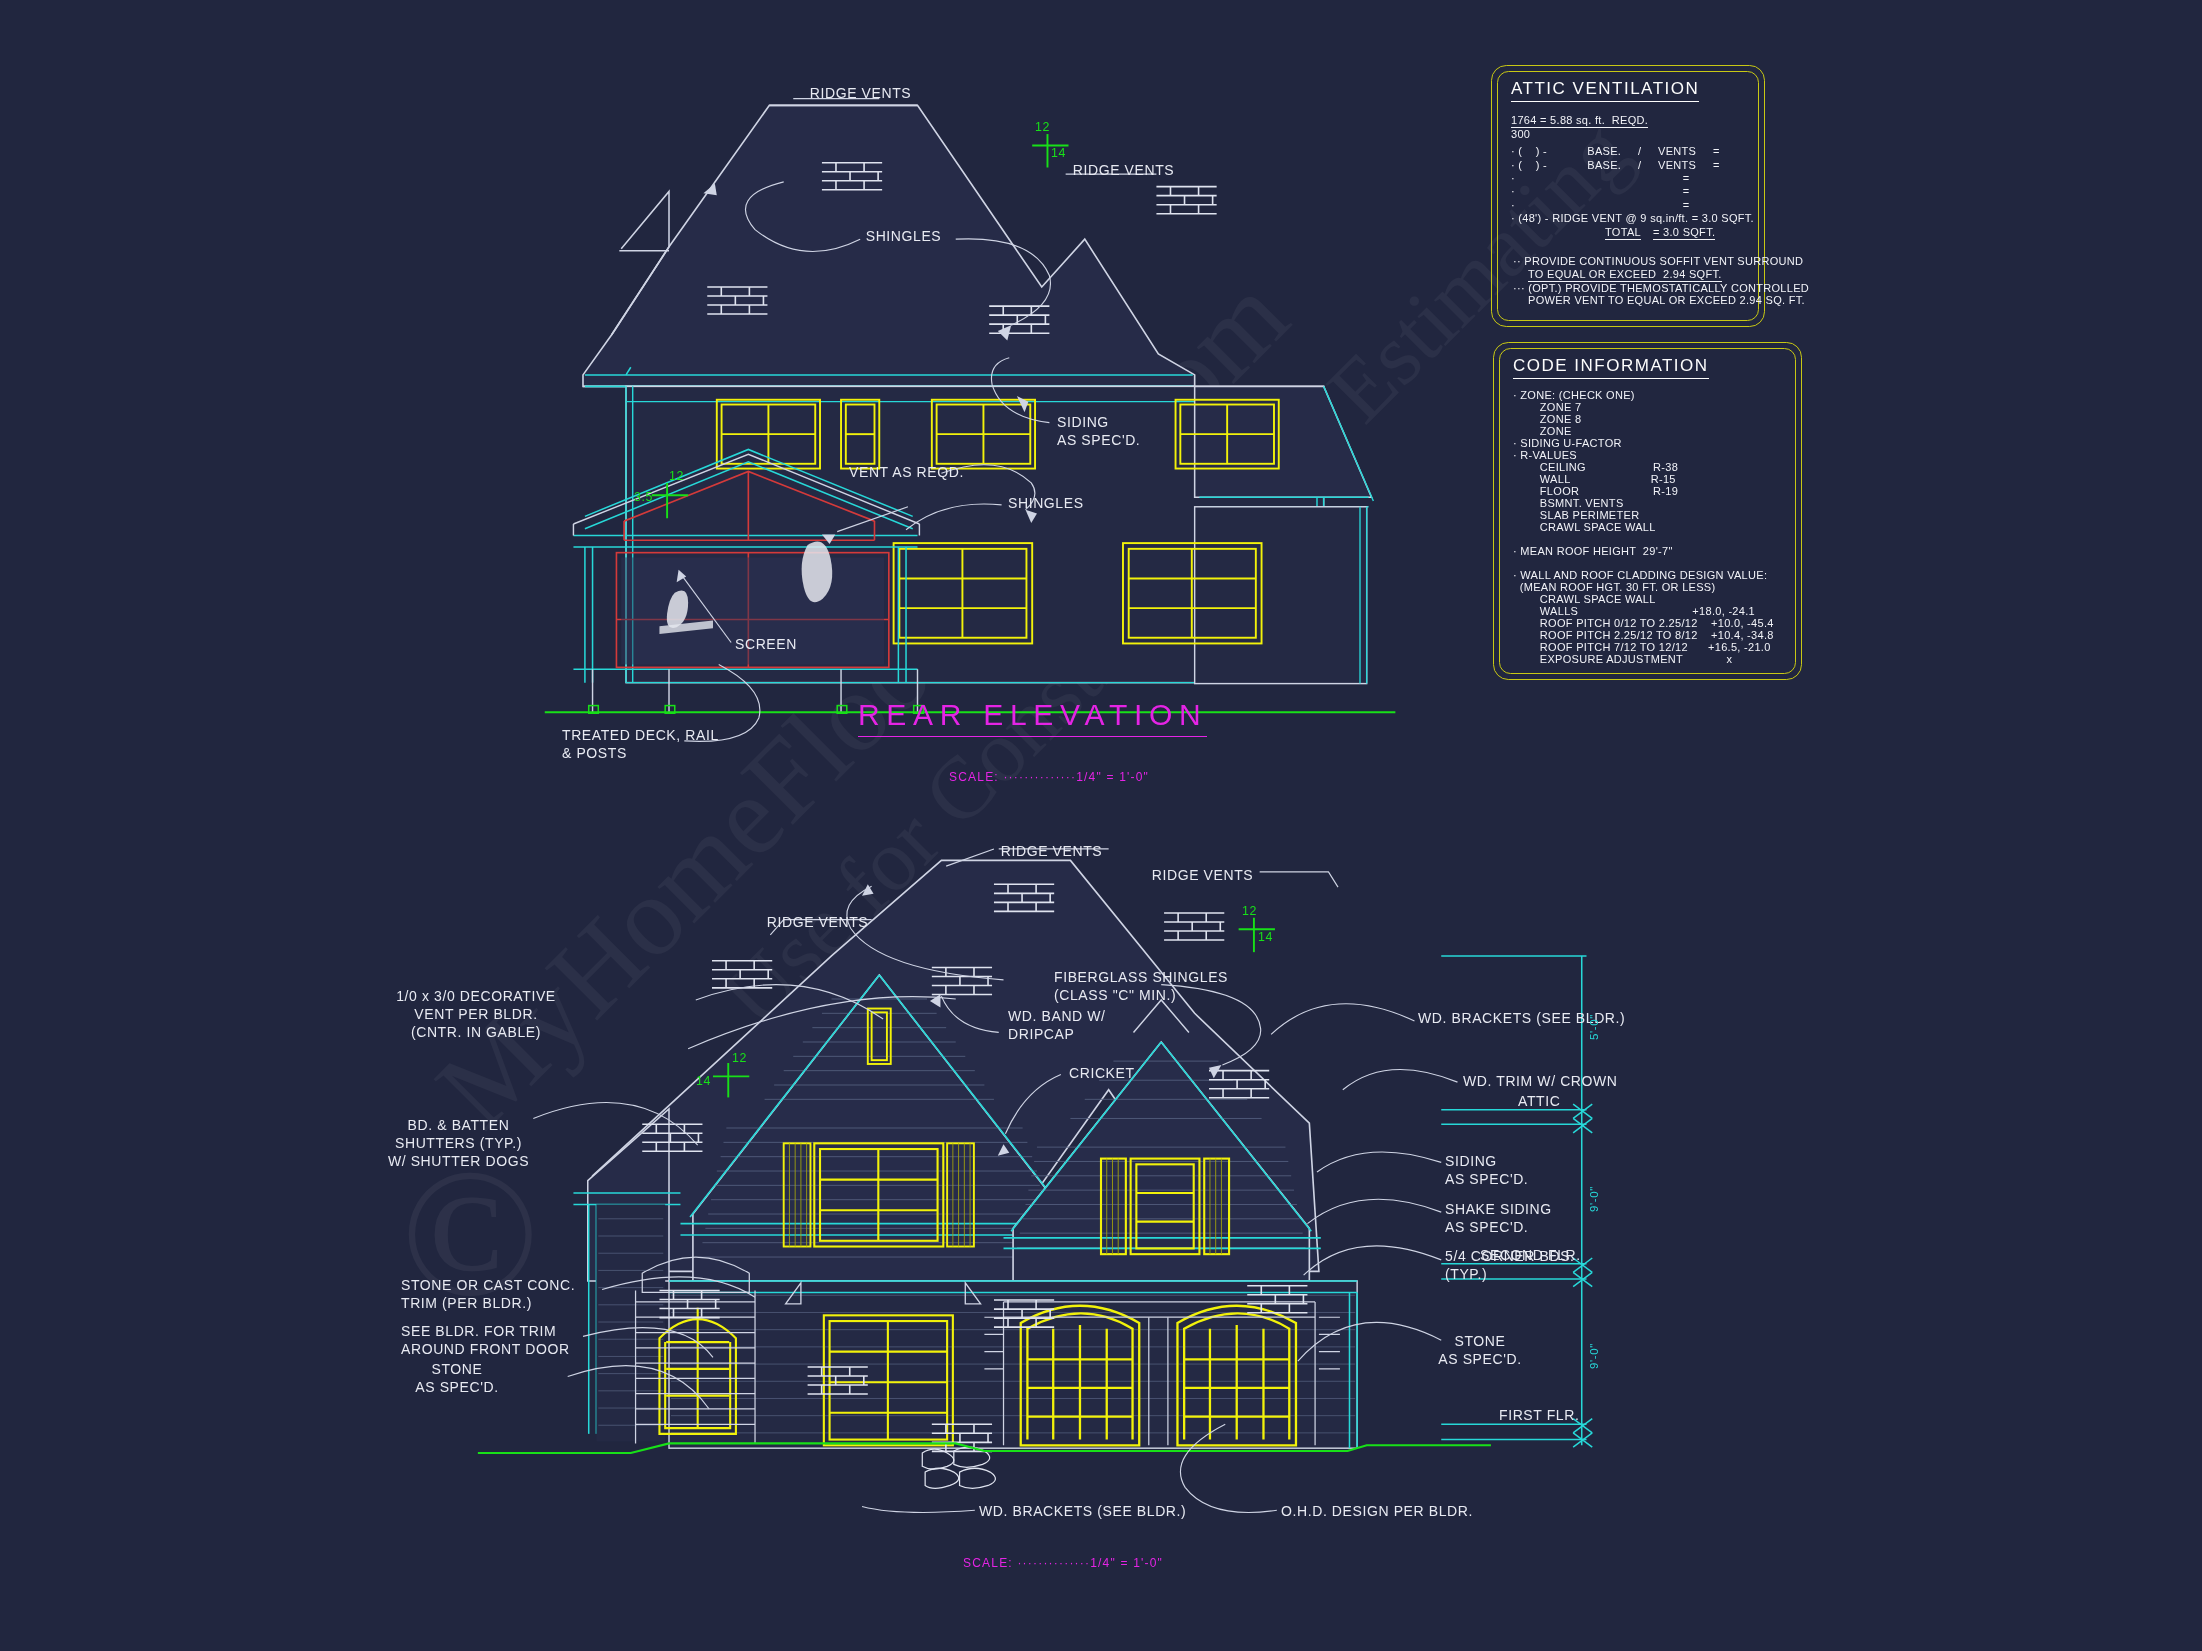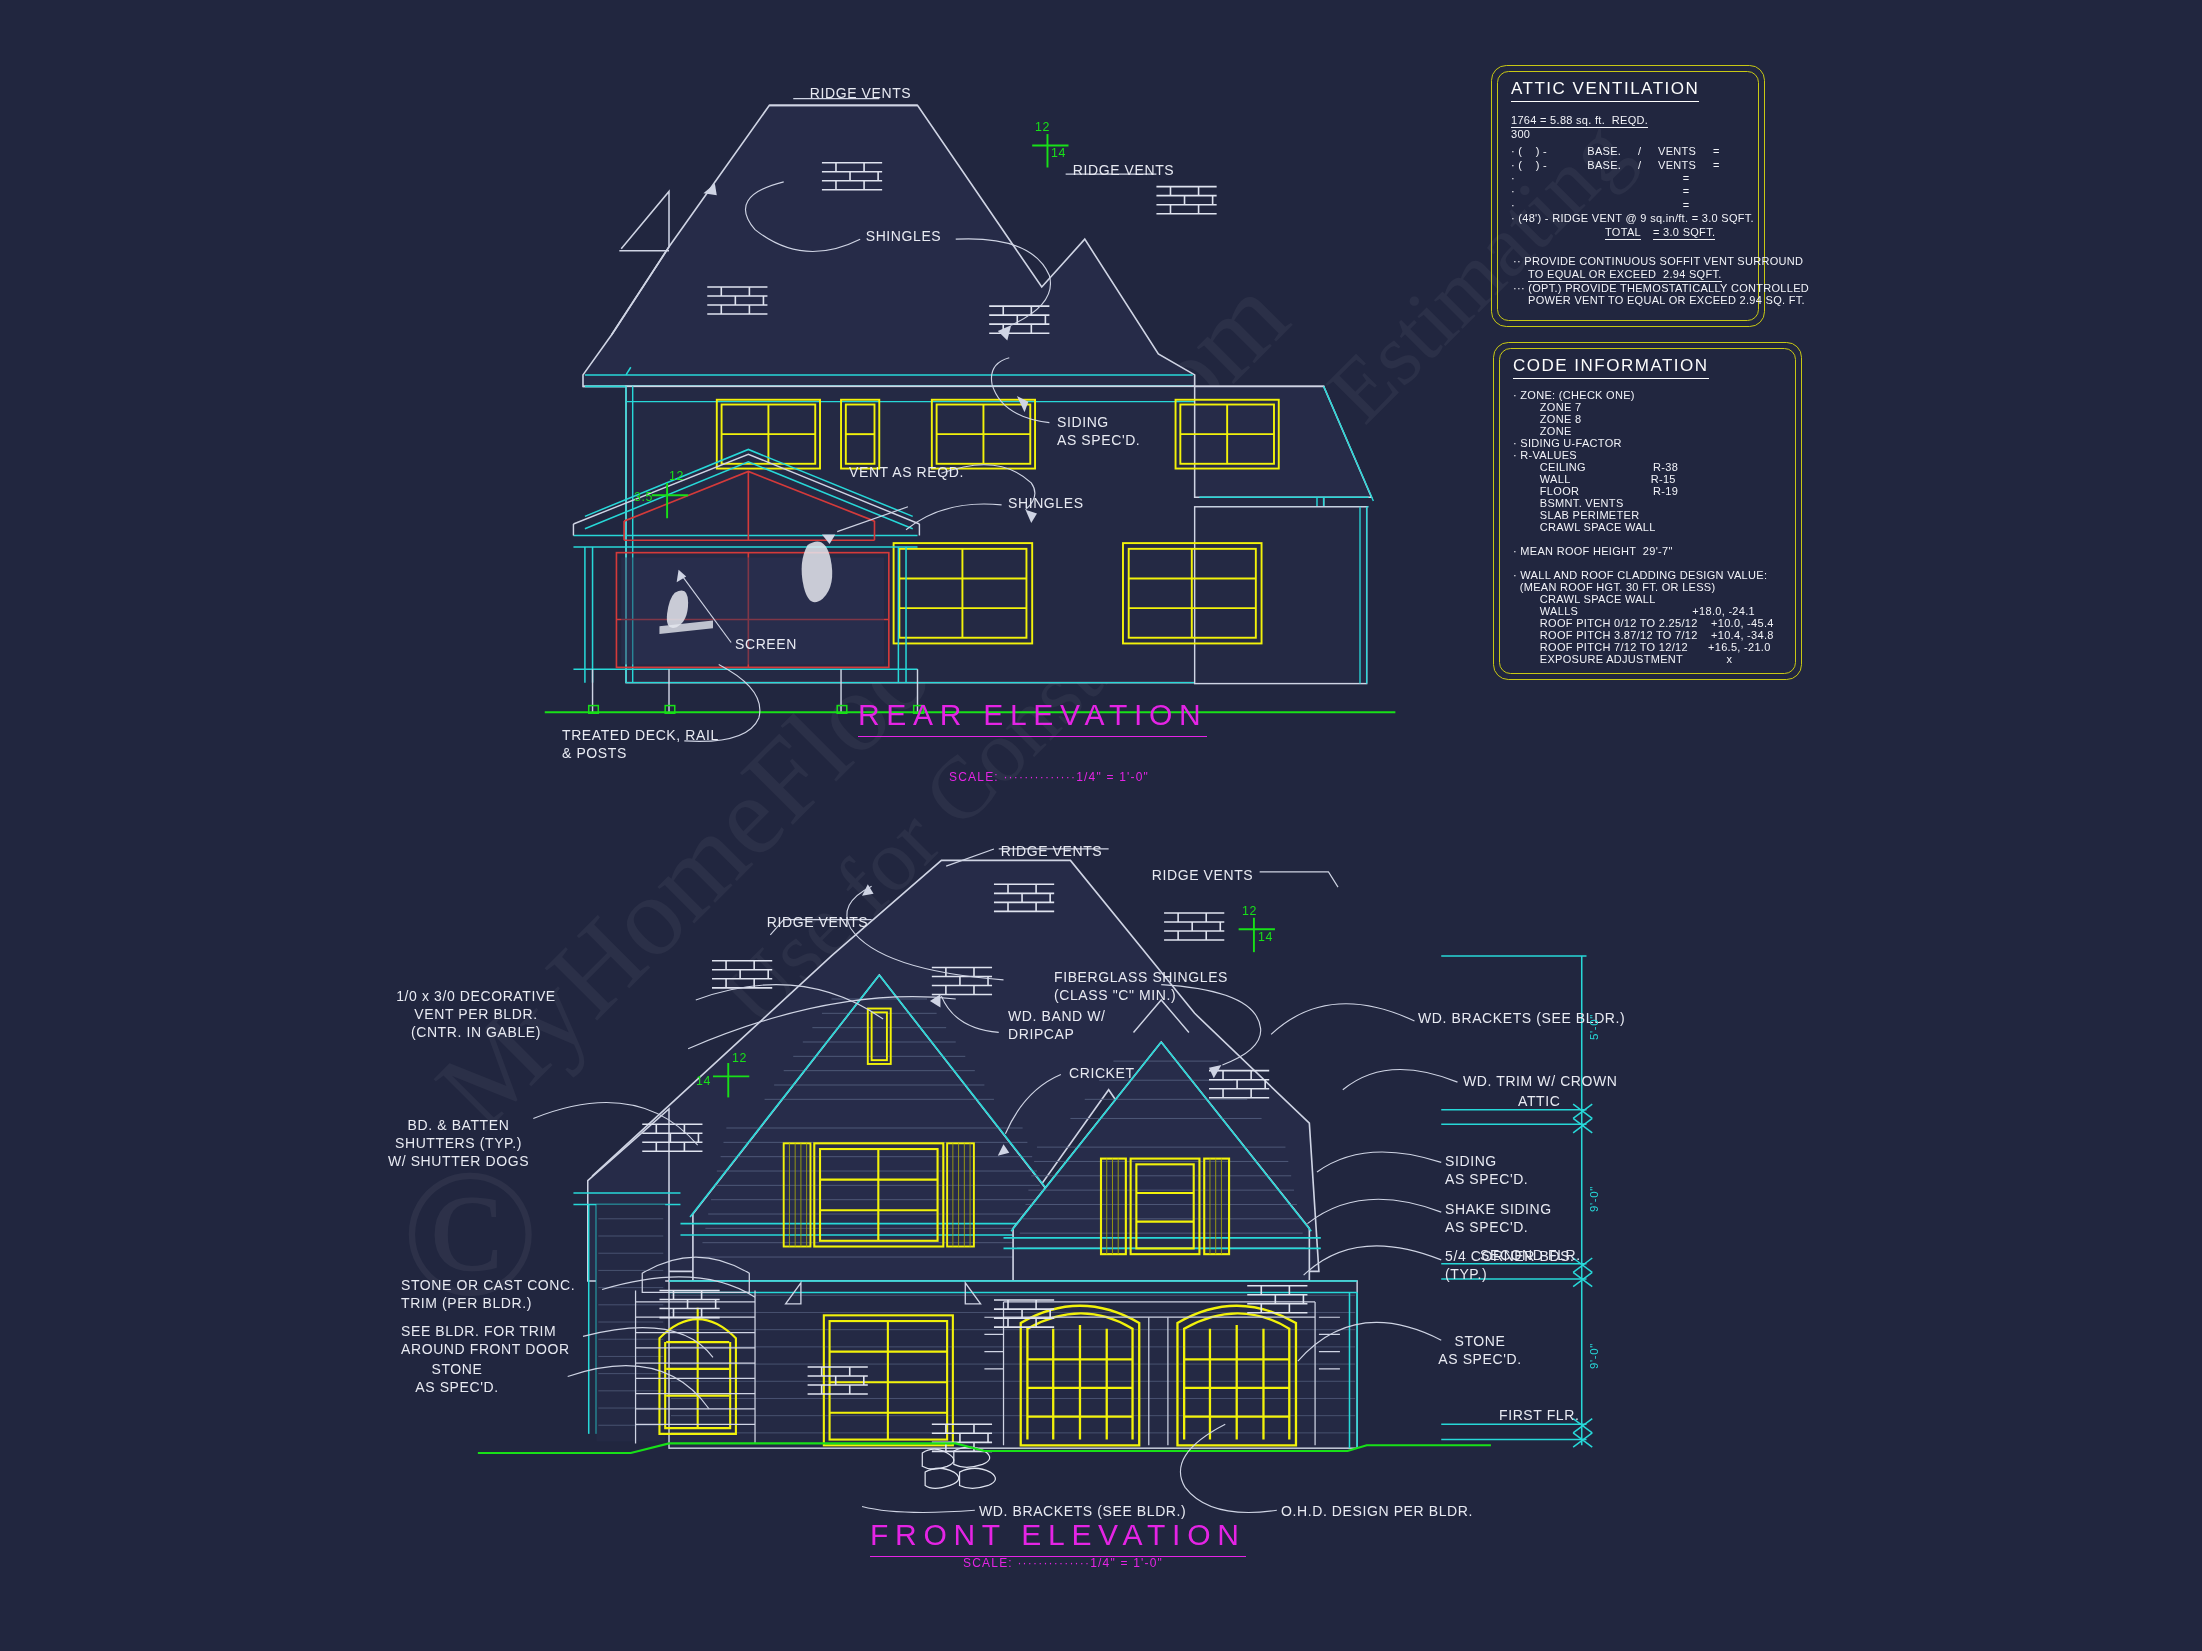--- a/index.html
+++ b/index.html
@@ -534,23 +534,20 @@
   <div class="lbl green" style="left:696px;top:1073px;font-size:12.4px;">14</div>
 
   <div class="lbl" style="left:1518px;top:1092px;">ATTIC</div>
   <div class="lbl" style="left:1480px;top:1246px;">SECOND FLR.</div>
   <div class="lbl" style="left:1499px;top:1406px;">FIRST FLR.</div>
 
   <div class="lbl cyan" style="left:1587px;top:1040px;font-size:11.5px;transform:rotate(-90deg);transform-origin:left top;">5'-0"</div>
   <div class="lbl cyan" style="left:1587px;top:1212px;font-size:11.5px;transform:rotate(-90deg);transform-origin:left top;">9'-0"</div>
   <div class="lbl cyan" style="left:1587px;top:1369px;font-size:11.5px;transform:rotate(-90deg);transform-origin:left top;">9'-0"</div>
 
-  <div class="etitle" style="left:870px;top:1518px;">
-    <span class="ul">FRONT ELEVATION</span>
-  </div>
   <div class="escale" style="left:963px;top:1556px;">SCALE: ··············1/4" = 1'-0"</div>
 
   <div class="tbox" style="left:1491px;top:65px;width:272px;height:260px;">
     <div class="inner"></div>
     <h3 style="left:19px;top:13.4px;">ATTIC VENTILATION</h3>
     <div class="tline u" style="left:19px;top:48px;">1764 = 5.88 sq. ft.  REQD.</div>
     <div class="tline" style="left:19px;top:62px;">300</div>
     <div class="tline" style="left:19px;top:79px;">· (    ) -            BASE.     /     VENTS     =</div>
     <div class="tline" style="left:19px;top:93px;">· (    ) -            BASE.     /     VENTS     =</div>
     <div class="tline" style="left:19px;top:106px;">·                                                  =</div>
@@ -582,20 +579,20 @@
         <div class="tline" style="position: relative; left: 0px; top: 0px; height: 12px;">        SLAB PERIMETER</div>
         <div class="tline" style="position: relative; left: 0px; top: 0px; height: 12px;">        CRAWL SPACE WALL</div>
         <div class="tline" style="position: relative; left: 0px; top: 0px; height: 12px;">&nbsp;</div>
         <div class="tline" style="position: relative; left: 0px; top: 0px; height: 12px;">· MEAN ROOF HEIGHT  29'-7"</div>
         <div class="tline" style="position: relative; left: 0px; top: 0px; height: 12px;">&nbsp;</div>
         <div class="tline" style="position: relative; left: 0px; top: 0px; height: 12px;">· WALL AND ROOF CLADDING DESIGN VALUE:</div>
         <div class="tline" style="position: relative; left: 0px; top: 0px; height: 12px;">  (MEAN ROOF HGT. 30 FT. OR LESS)</div>
         <div class="tline" style="position: relative; left: 0px; top: 0px; height: 12px;">        CRAWL SPACE WALL</div>
         <div class="tline" style="position: relative; left: 0px; top: 0px; height: 12px;">        WALLS                                  +18.0, -24.1</div>
         <div class="tline" style="position: relative; left: 0px; top: 0px; height: 12px;">        ROOF PITCH 0/12 TO 2.25/12    +10.0, -45.4</div>
-        <div class="tline" style="position: relative; left: 0px; top: 0px; height: 12px;">        ROOF PITCH 3.87/12 TO 7/12    +10.4, -34.8</div>
+        <div class="tline" style="position: relative; left: 0px; top: 0px; height: 12px;">        ROOF PITCH 2.25/12 TO 8/12    +10.4, -34.8</div>
         <div class="tline" style="position: relative; left: 0px; top: 0px; height: 12px;">        ROOF PITCH 7/12 TO 12/12      +16.5, -21.0</div>
         <div class="tline" style="position: relative; left: 0px; top: 0px; height: 12px;">        EXPOSURE ADJUSTMENT             x</div>
       </div>
   </div>
 
 </div>
 
 
 </body></html>

